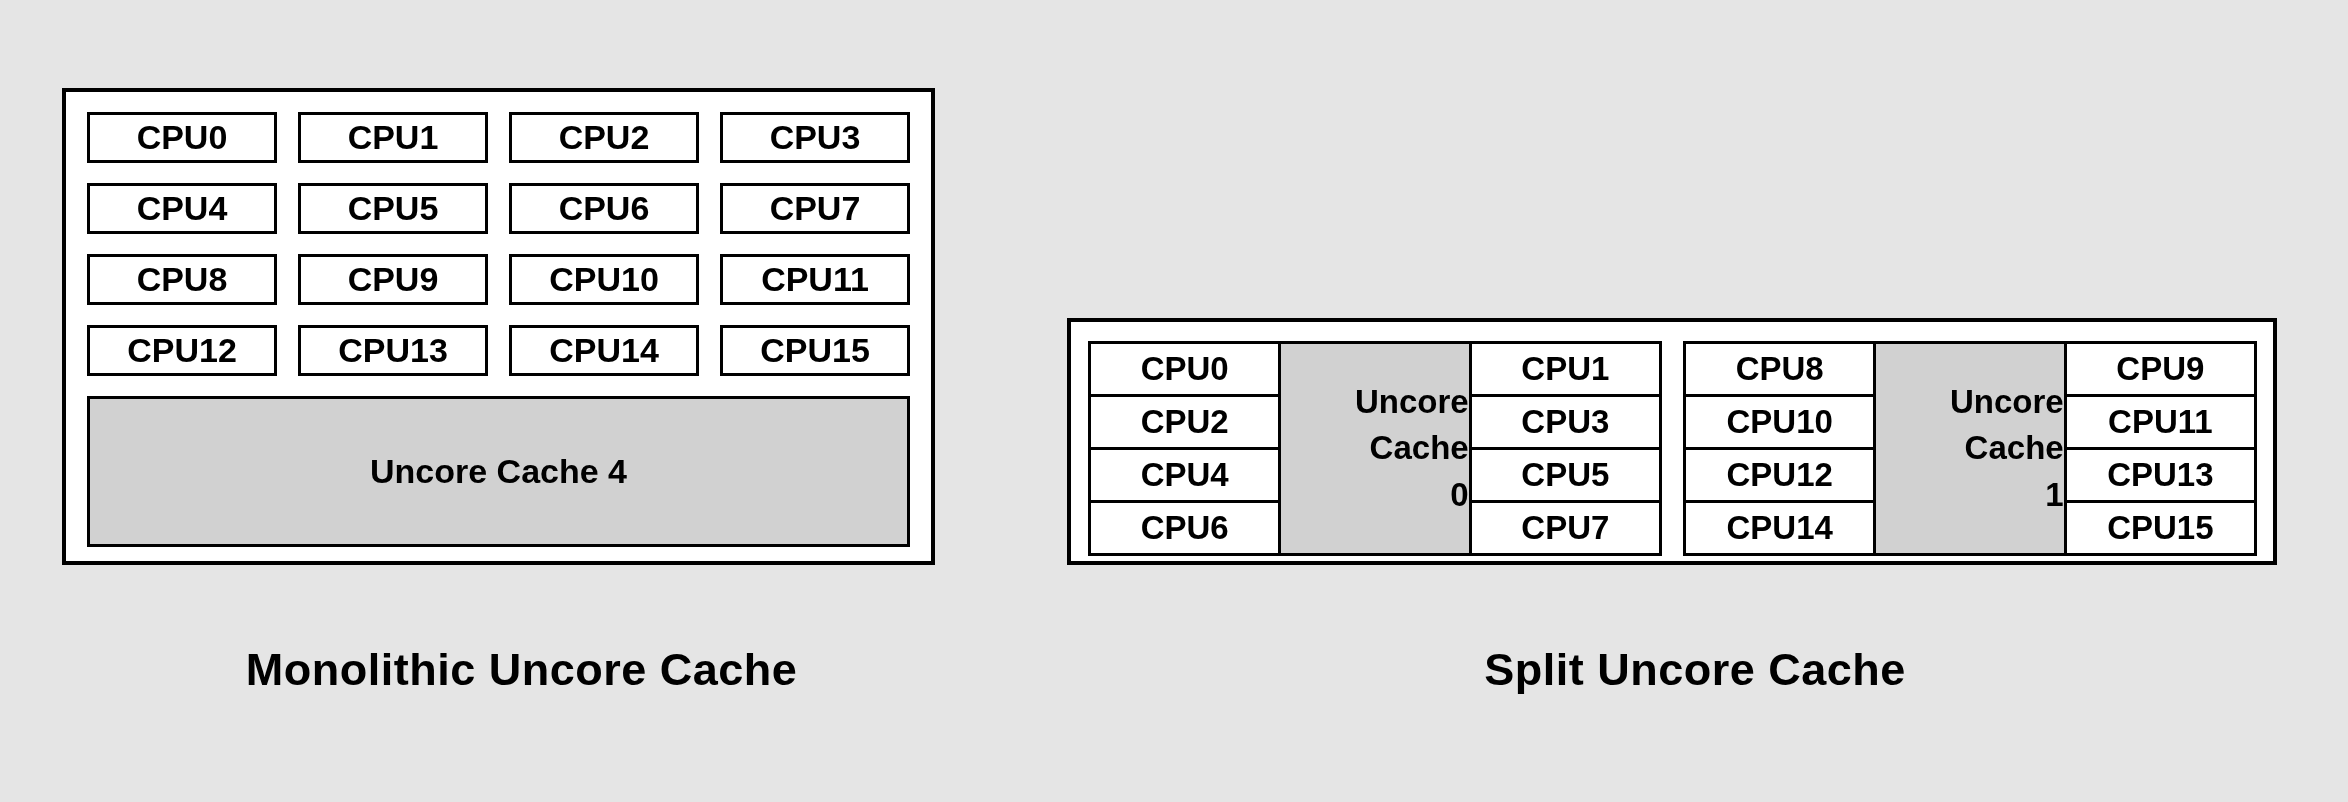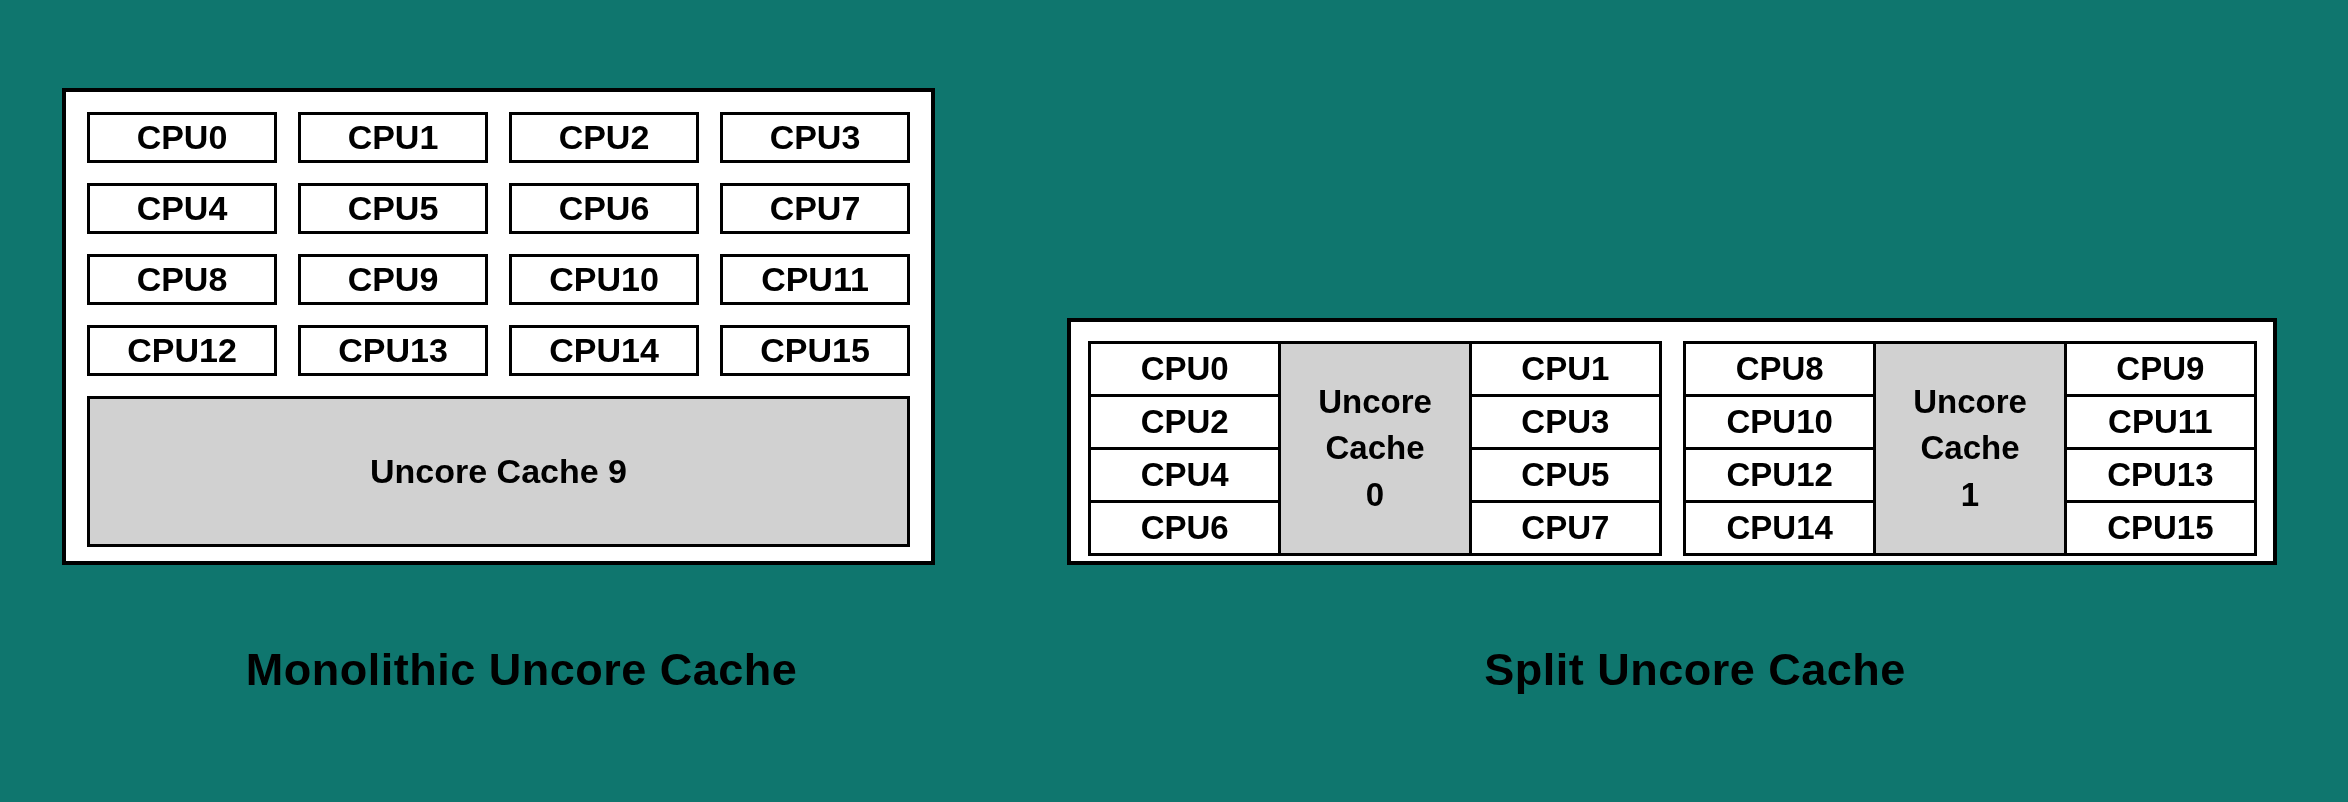--- a/index.html
+++ b/index.html
@@ -5,21 +5,21 @@
   html, body {
     margin: 0;
     padding: 0;
     background: #ffffff;
     font-family: "Liberation Sans", sans-serif;
   }
   #canvas {
     position: relative;
     width: 2348px;
     height: 802px;
-    background: #0f766e;
+    background: #e5e5e5;
     overflow: hidden;
     color: #000000;
   }
 
   
   .mono-box {
     position: absolute;
     left: 62px;
     top: 88px;
     width: 873px;
@@ -91,20 +91,21 @@
     text-align: center;
     vertical-align: middle;
     font-size: 33px;
     font-weight: bold;
     background: #ffffff;
     overflow: hidden;
   }
   table.cluster td.cache-cell {
     background: #d1d1d1;
     line-height: 1.4;
+    text-align: right;
   }
   .cache-line { display: block; }
 
   
   .caption {
     position: absolute;
     top: 644px;
     text-align: center;
     font-size: 45px;
     font-weight: bold;
@@ -132,21 +133,21 @@
         <div class="cpu-box">CPU8</div>
         <div class="cpu-box">CPU9</div>
         <div class="cpu-box">CPU10</div>
         <div class="cpu-box">CPU11</div>
         <div class="cpu-box">CPU12</div>
         <div class="cpu-box">CPU13</div>
         <div class="cpu-box">CPU14</div>
         <div class="cpu-box">CPU15</div>
       </div>
       <div class="uncore-bar">
-        <span>Uncore Cache 9</span>
+        <span>Uncore Cache 4</span>
       </div>
     </div>
   </div>
 
   <div class="split-box">
     <div class="split-inner">
 
       <table class="cluster">
         <tbody>
             <tr>

